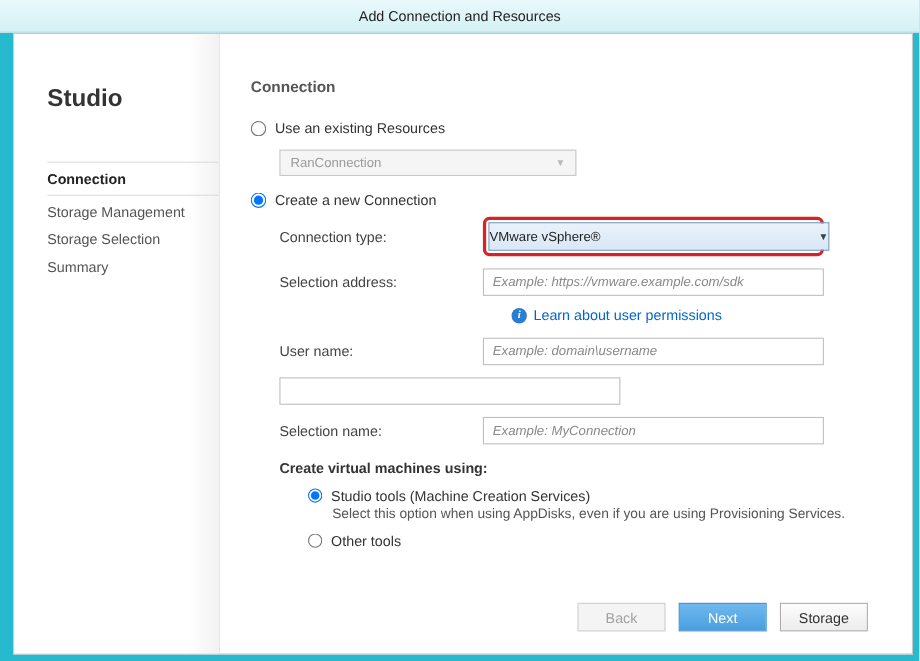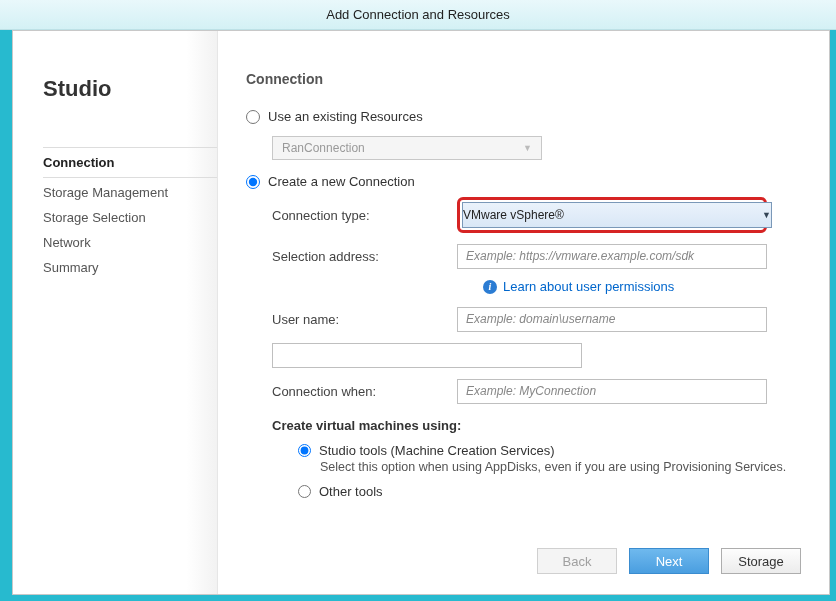--- a/index.html
+++ b/index.html
@@ -1,20 +1,20 @@
 <!DOCTYPE html>
 <html><head>
 <meta charset="utf-8">
 <style>
   * { box-sizing: border-box; margin: 0; padding: 0; font-family: "Segoe UI", Arial, sans-serif; }
   html, body { width: 836px; height: 601px; overflow: hidden; }
   .outer { width: 836px; height: 601px; background: #27bacf; position: relative; }
   .titlebar { height: 30px; display: flex; align-items: center; justify-content: center; color: #222; font-size: 13px; background: linear-gradient(#e9f8fb,#d4f1f5); border-bottom: 1px solid #bde1e6; width: 100%; position: absolute; top: 0; left: 0; }
   .window { position: absolute; left: 12px; top: 30px; right: 6px; bottom: 6px; background: #fff; border: 1px solid #c8c8c8; display: flex; }
-  .sidebar { width: 205px; padding: 45px 0 16px 30px; background: linear-gradient(to right, #ffffff 0%, #ffffff 85%, #f2f2f2 100%); border-right: 1px solid #e6e6e6; }
+  .sidebar { width: 187px; padding: 45px 0 16px 30px; background: linear-gradient(to right, #ffffff 0%, #ffffff 85%, #f2f2f2 100%); border-right: 1px solid #e6e6e6; }
   .sidebar h1 { font-size: 22px; font-weight: 600; color: #333; margin-bottom: 45px; }
   .sidebar-item { font-size: 13px; color: #555; padding: 5px 0; cursor: default; }
   .sidebar-item.active { font-weight: 700; color: #222; border-top: 1px solid #ddd; border-bottom: 1px solid #ddd; padding: 7px 0; margin-bottom: 2px; }
   .main { flex: 1; padding: 40px 28px 20px 28px; display: flex; flex-direction: column; position: relative; }
   .section-title { font-size: 14px; font-weight: 600; color: #555; margin-bottom: 22px; }
   .radio-row { display: flex; align-items: center; font-size: 13px; color: #333; margin-bottom: 8px; }
   .radio-row input[type=radio] { margin-right: 8px; width: 14px; height: 14px; }
   .disabled-select { margin: 4px 0 14px 26px; width: 270px; height: 24px; border: 1px solid #c8c8c8; background: #f5f5f5; color: #9a9a9a; font-size: 12px; padding: 0 9px; display: flex; align-items: center; justify-content: space-between; }
   .disabled-select .tri { color: #bbb; font-size: 9px; }
   .form-grid { margin-left: 26px; }
@@ -28,40 +28,39 @@
   .textfield::placeholder { color: #888; font-style: italic; }
   .link-row { display: flex; align-items: center; gap: 6px; margin: 2px 0 12px 211px; font-size: 13px; }
   .link-row a { color: #0066cc; text-decoration: none; }
   .info-icon { width: 14px; height: 14px; border-radius: 50%; background: #2b7cd3; color: #fff; font-size: 10px; font-weight: bold; font-style: italic; display: inline-flex; align-items: center; justify-content: center; font-family: Georgia, serif; }
   .subsection { margin-top: 14px; margin-left: 0; }
   .subsection-title { font-size: 13px; font-weight: 700; color: #333; margin-bottom: 10px; }
   .sub-opt { margin-left: 26px; margin-bottom: 10px; }
   .sub-opt .rline { display: flex; align-items: center; font-size: 13px; color: #333; }
   .sub-opt .rline input { margin-right: 8px; }
   .sub-opt .desc { font-size: 12.5px; color: #555; margin-left: 22px; margin-top: 2px; }
-  .button-row { position: absolute; bottom: 20px; right: 28px; display: flex; gap: 12px; }
+  .button-row { position: absolute; bottom: 20px; right: 40px; display: flex; gap: 12px; }
   .btn { width: 80px; height: 26px; font-size: 13px; border: 1px solid #adadad; background: linear-gradient(#fdfdfd,#ececec); color: #333; cursor: pointer; }
   .btn.disabled { color: #a0a0a0; background: #f4f4f4; border-color: #d0d0d0; cursor: default; }
   .btn.primary { background: linear-gradient(#6fb9ee,#4a9ee0); border: 1px solid #3a8ccf; color: #fff; }
 </style>
 </head>
 <body>
 
 <div class="outer">
   <div class="titlebar">
     <span>Add Connection and Resources</span>
   </div>
 
   <div class="window">
     <div class="sidebar">
       <h1>Studio</h1>
       <div class="sidebar-item active"><span>Connection</span></div>
       <div class="sidebar-item"><span>Storage Management</span></div>
       <div class="sidebar-item"><span>Storage Selection</span></div>
-      <div class="sidebar-item"><span>Network</span></div>
       <div class="sidebar-item"><span>Summary</span></div>
     </div>
 
     <div class="main">
       <div class="section-title">Connection</div>
 
       <div class="radio-row">
         <input type="radio" name="connmode" style="">
         <span>Use an existing Resources</span>
       </div>
@@ -99,21 +98,21 @@
         <div class="form-row">
           <label>User name:</label>
           <input class="textfield control" type="text" placeholder="Example: domain\username" style="">
         </div>
 
         <div class="form-row">
           <input class="textfield control" type="password" style="">
         </div>
 
         <div class="form-row">
-          <label>Connection when:</label>
+          <label>Selection name:</label>
           <input class="textfield control" type="text" placeholder="Example: MyConnection" style="">
         </div>
 
         <div class="subsection">
           <div class="subsection-title">Create virtual machines using:</div>
           <div class="sub-opt">
             <div class="rline">
               <input type="radio" name="vmtools" checked="" style="">
               <span>Studio tools (Machine Creation Services)</span>
             </div>

